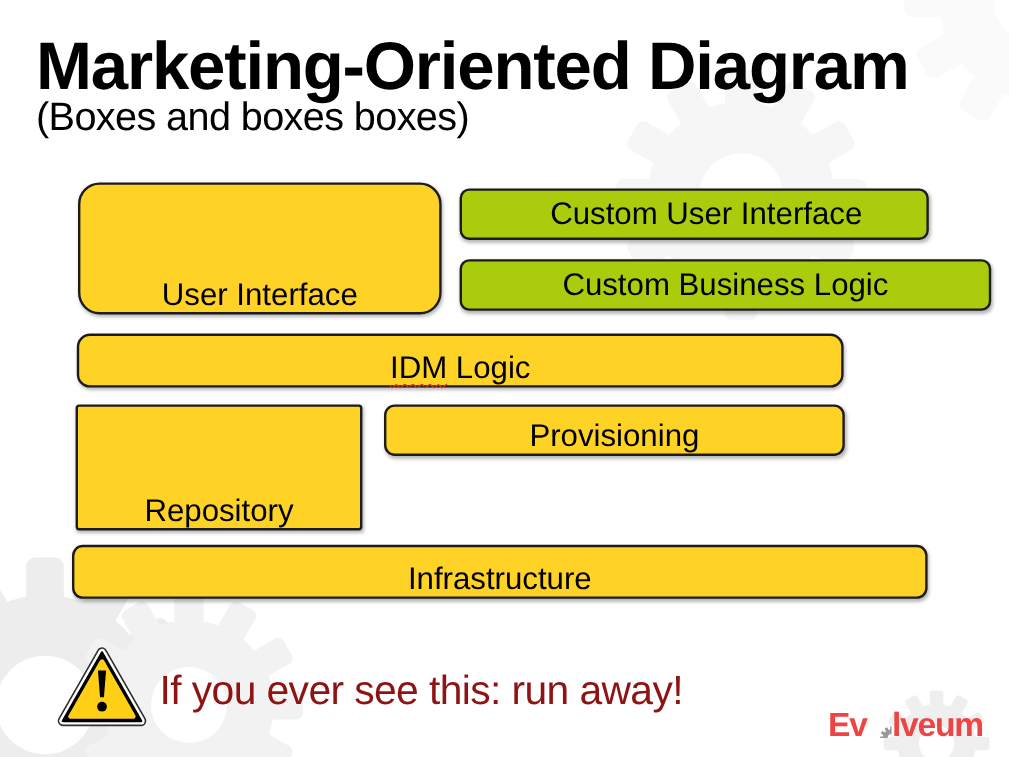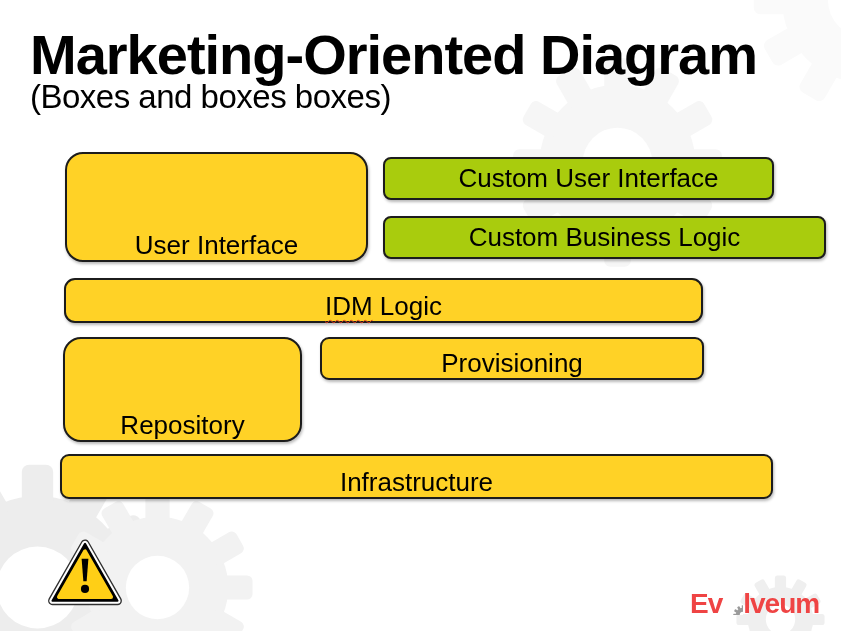--- a/index.html
+++ b/index.html
@@ -36,21 +36,21 @@
     box-shadow:1px 2px 3px rgba(0,0,0,0.28);
     box-sizing:border-box;
   }
   .c-yellow{background:#FFD226;align-items:flex-end;}
   .c-green{background:#A9CC0D;}
   .c-orange{background:#FF9E17;}
   .b-ui           {left:65px; top:152px;width:303px;height:110px;border-radius:18px;}
   .b-cui          {left:383px;top:157px;width:391px;height:43px; border-radius:8px;padding-left:20px;}
   .b-cbl          {left:383px;top:216px;width:443px;height:43px; border-radius:8px;}
   .b-idm          {left:64px; top:278px;width:639px;height:45px; border-radius:11px;}
-  .b-repo         {left:63px; top:337px;width:239px;height:105px;border-radius:18px;}
+  .b-repo         {left:63px; top:337px;width:239px;height:105px;border-radius:3px;}
   .b-prov         {left:320px;top:337px;width:384px;height:43px; border-radius:9px;}
   .b-conn         {left:367px;top:400px;width:298px;height:43px; border-radius:9px;}
   .b-infra        {left:60px; top:454px;width:713px;height:45px; border-radius:9px;}
   .wavy{
     text-decoration-line:underline;
     text-decoration-style:wavy;
     text-decoration-color:#e23a1e;
     text-decoration-thickness:1px;
     text-underline-offset:4px;
     text-decoration-skip-ink:none;
@@ -146,18 +146,19 @@
   </div>
 
   <svg class="warning-icon" viewBox="-8 -4 124 110">
     <polygon points="54,8 6,92 102,92" fill="#303030" stroke="#303030" stroke-width="13" stroke-linejoin="round"></polygon>
     <polygon points="54,8 6,92 102,92" fill="#ffffff" stroke="#ffffff" stroke-width="9" stroke-linejoin="round"></polygon>
     <polygon points="54,8 6,92 102,92" fill="#000000" stroke="#000000" stroke-width="3" stroke-linejoin="round"></polygon>
     <polygon points="54,19.2 15.6,86.4 92.4,86.4" fill="#FFCF16" stroke="#FFCF16" stroke-width="6" stroke-linejoin="round"></polygon>
     <polygon points="49,30 59,30 56.4,63 51.6,63" fill="#000000"></polygon>
     <circle cx="54" cy="74.5" r="6" fill="#000000"></circle>
   </svg>
+  <div class="warning-text">If you ever see this: run away!</div>
 
   <div class="logo"><span>Ev</span><svg class="logo-gear" viewBox="-110 -110 220 220">
         <use href="#gear-shape"></use>
       </svg><span>lveum</span></div>
 
 </div>
 
 </body></html>

